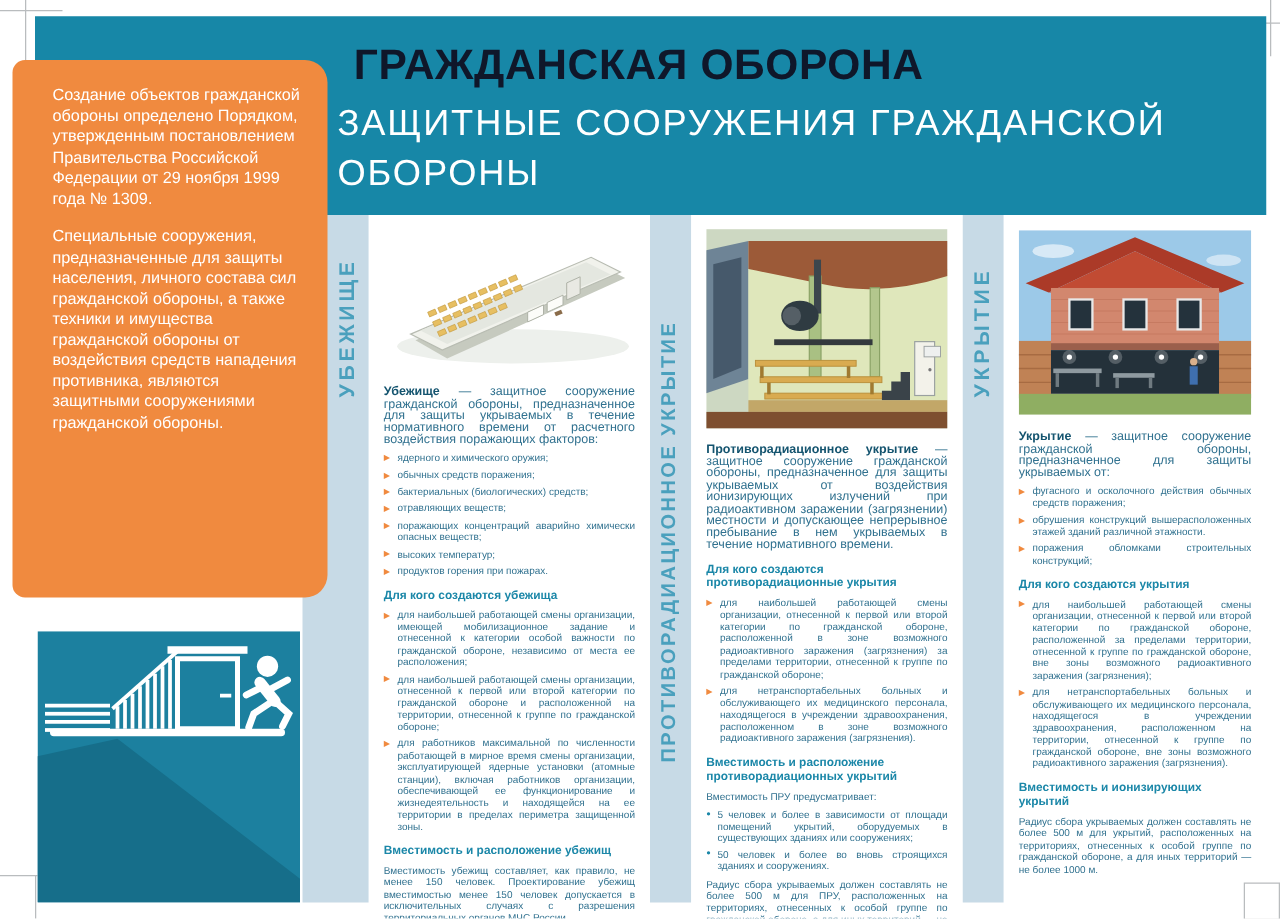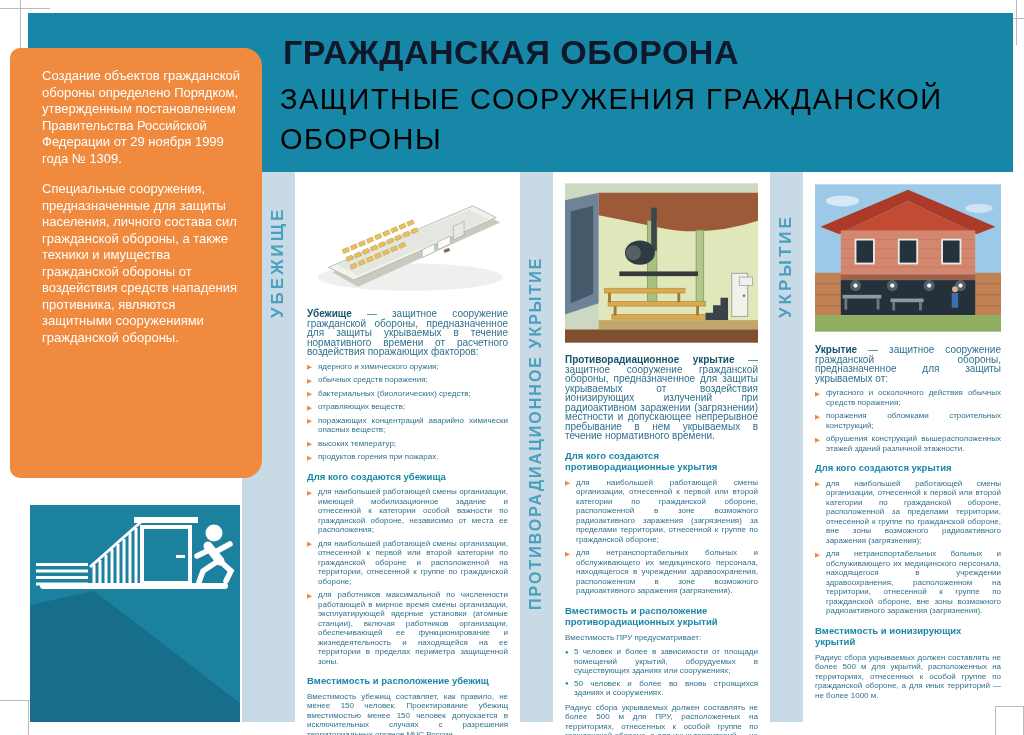--- a/index.html
+++ b/index.html
@@ -6,21 +6,21 @@
   body{width:1024px;height:735px;font-family:"Liberation Sans",sans-serif;}
   .page{position:relative;width:1024px;height:735px;background:#fff;overflow:hidden;}
 
   
   .mark{position:absolute;background:#b9bcbe;}
   .markbox{position:absolute;border:1px solid #b9bcbe;background:#fff;}
 
   
   .header{position:absolute;left:28px;top:13px;width:985px;height:159px;background:#1787a7;}
   .title{position:absolute;left:255px;top:20px;font-size:34px;font-weight:bold;color:#0f172a;letter-spacing:0.5px;white-space:nowrap;}
-  .subtitle{position:absolute;left:252px;top:66px;width:710px;font-size:29px;font-weight:normal;color:#000000;letter-spacing:1.5px;line-height:40px;}
+  .subtitle{position:absolute;left:242px;top:66px;width:710px;font-size:29px;font-weight:normal;color:#ffffff;letter-spacing:1.5px;line-height:40px;}
 
   
   .sidebar{position:absolute;left:10px;top:48px;width:252px;height:430px;background:#f08a3f;
            border-radius:10px 18px 18px 10px;box-sizing:border-box;padding:20px 16px 12px 32px;z-index:3;}
   .sidebar p{margin:0 0 14px 0;color:#ffffff;font-size:13px;line-height:16.5px;}
 
   
   .band{position:absolute;top:172px;height:550px;background:#c7dae6;z-index:1;}
   .band1{left:242px;width:53px;}
   .band2{left:520px;width:33px;}
@@ -236,22 +236,22 @@
       <line x1="174" y1="108" x2="202" y2="108" stroke="#a76b42" stroke-width="1.2"></line>
       <line x1="174" y1="120" x2="202" y2="120" stroke="#a76b42" stroke-width="1.2"></line>
       <line x1="174" y1="132" x2="202" y2="132" stroke="#a76b42" stroke-width="1.2"></line>
       <rect x="0" y="142" width="202" height="18" fill="#8fae62"></rect>
     </svg>
 
     <p class="lead"><b>Укрытие</b><span> — защитное сооружение гражданской обороны, предназначенное для защиты укрываемых от:</span></p>
 
     <ul class="arrows">
       <li>фугасного и осколочного действия обычных средств поражения;</li>
+      <li>обрушения конструкций вышерасположенных этажей зданий различной этажности.</li>
       <li>поражения обломками строительных конструкций;</li>
-      <li>обрушения конструкций вышерасположенных этажей зданий различной этажности.</li>
     </ul>
 
     <h3 class="sec">Для кого создаются укрытия</h3>
     <ul class="arrows">
       <li>для наибольшей работающей смены организации, отнесенной к первой или второй категории по гражданской обороне, расположенной за пределами территории, отнесенной к группе по гражданской обороне, вне зоны возможного радиоактивного заражения (загрязнения);</li>
       <li>для нетранспортабельных больных и обслуживающего их медицинского персонала, находящегося в учреждении здравоохранения, расположенном на территории, отнесенной к группе по гражданской обороне, вне зоны возможного радиоактивного заражения (загрязнения).</li>
     </ul>
 
     <h3 class="sec">Вместимость и ионизирующих укрытий</h3>
     <p class="para">Радиус сбора укрываемых должен составлять не более 500 м для укрытий, расположенных на территориях, отнесенных к особой группе по гражданской обороне, а для иных территорий — не более 1000 м.</p>

